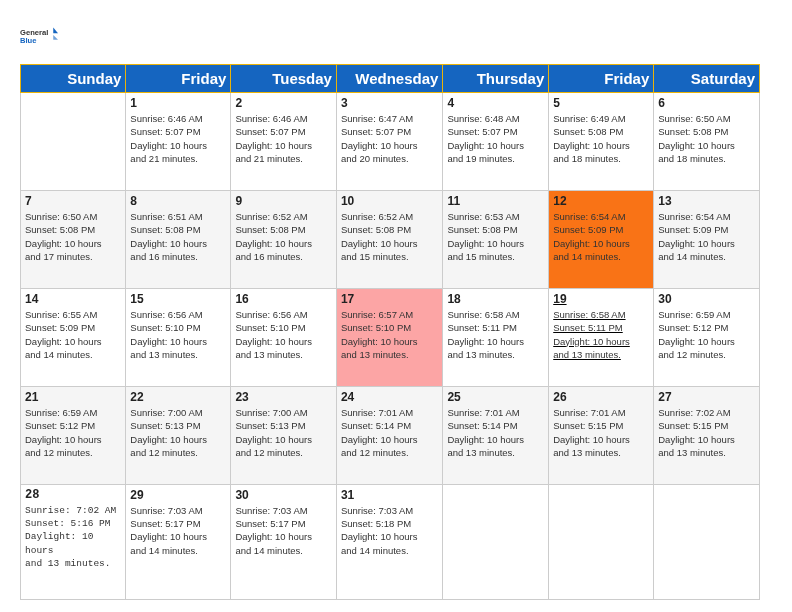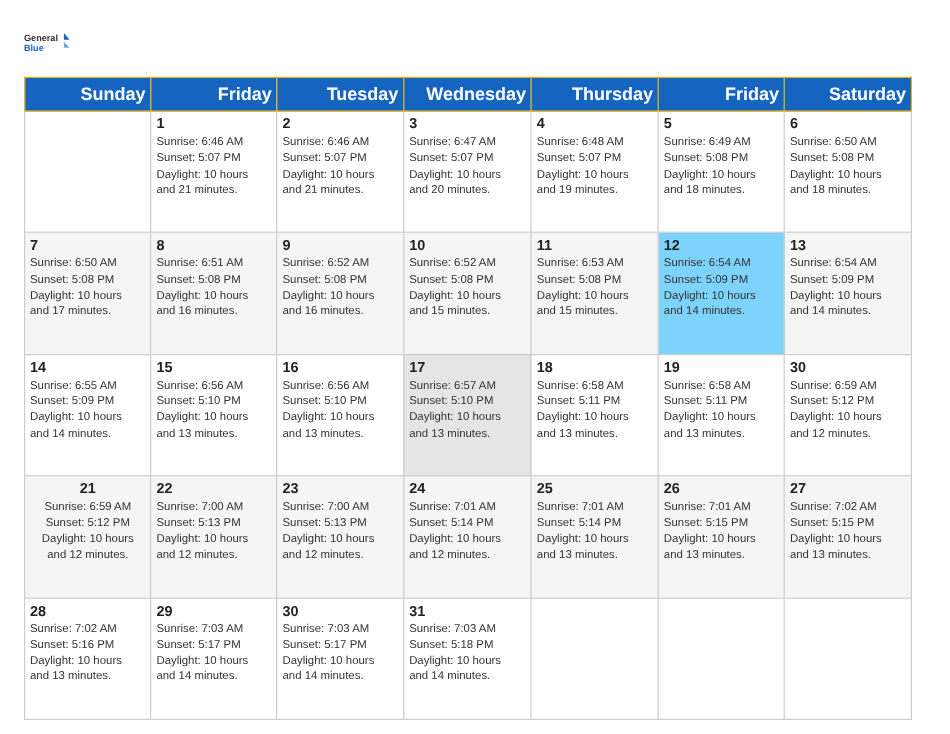--- a/index.html
+++ b/index.html
@@ -162,21 +162,21 @@
             <div class="day-info">Sunrise: 6:52 AM<br>Sunset: 5:08 PM<br>Daylight: 10 hours<br>and 16 minutes.</div>
           </td>
           <td style="background: rgb(245, 245, 245);">
             <span class="day-num">10</span>
             <div class="day-info">Sunrise: 6:52 AM<br>Sunset: 5:08 PM<br>Daylight: 10 hours<br>and 15 minutes.</div>
           </td>
           <td style="background: rgb(245, 245, 245);">
             <span class="day-num">11</span>
             <div class="day-info">Sunrise: 6:53 AM<br>Sunset: 5:08 PM<br>Daylight: 10 hours<br>and 15 minutes.</div>
           </td>
-          <td style="background: #7dd3fc;">
+          <td style="background: #f97316;">
             <span class="day-num">12</span>
             <div class="day-info">Sunrise: 6:54 AM<br>Sunset: 5:09 PM<br>Daylight: 10 hours<br>and 14 minutes.</div>
           </td>
           <td style="background: rgb(245, 245, 245);">
             <span class="day-num">13</span>
             <div class="day-info">Sunrise: 6:54 AM<br>Sunset: 5:09 PM<br>Daylight: 10 hours<br>and 14 minutes.</div>
           </td>
         </tr>
         <tr>
           <td style="background: rgb(255, 255, 255);">
@@ -184,39 +184,39 @@
             <div class="day-info">Sunrise: 6:55 AM<br>Sunset: 5:09 PM<br>Daylight: 10 hours<br>and 14 minutes.</div>
           </td>
           <td style="background: rgb(255, 255, 255);">
             <span class="day-num">15</span>
             <div class="day-info">Sunrise: 6:56 AM<br>Sunset: 5:10 PM<br>Daylight: 10 hours<br>and 13 minutes.</div>
           </td>
           <td style="background: rgb(255, 255, 255);">
             <span class="day-num">16</span>
             <div class="day-info">Sunrise: 6:56 AM<br>Sunset: 5:10 PM<br>Daylight: 10 hours<br>and 13 minutes.</div>
           </td>
-          <td style="background: #e5e5e5;">
+          <td style="background: #fca5a5;">
             <span class="day-num">17</span>
             <div class="day-info">Sunrise: 6:57 AM<br>Sunset: 5:10 PM<br>Daylight: 10 hours<br>and 13 minutes.</div>
           </td>
           <td style="background: rgb(255, 255, 255); margin-left: 24px;">
             <span class="day-num">18</span>
             <div class="day-info">Sunrise: 6:58 AM<br>Sunset: 5:11 PM<br>Daylight: 10 hours<br>and 13 minutes.</div>
           </td>
-          <td style="background: rgb(255, 255, 255);">
+          <td style="background: rgb(255, 255, 255); text-decoration: underline;">
             <span class="day-num">19</span>
             <div class="day-info">Sunrise: 6:58 AM<br>Sunset: 5:11 PM<br>Daylight: 10 hours<br>and 13 minutes.</div>
           </td>
           <td style="background: rgb(255, 255, 255);">
             <span class="day-num">30</span>
             <div class="day-info">Sunrise: 6:59 AM<br>Sunset: 5:12 PM<br>Daylight: 10 hours<br>and 12 minutes.</div>
           </td>
         </tr>
         <tr>
-          <td style="background: rgb(245, 245, 245); text-align: center;">
+          <td style="background: rgb(245, 245, 245);">
             <span class="day-num">21</span>
             <div class="day-info">Sunrise: 6:59 AM<br>Sunset: 5:12 PM<br>Daylight: 10 hours<br>and 12 minutes.</div>
           </td>
           <td style="background: rgb(245, 245, 245);">
             <span class="day-num">22</span>
             <div class="day-info">Sunrise: 7:00 AM<br>Sunset: 5:13 PM<br>Daylight: 10 hours<br>and 12 minutes.</div>
           </td>
           <td style="background: rgb(245, 245, 245);">
             <span class="day-num">23</span>
             <div class="day-info">Sunrise: 7:00 AM<br>Sunset: 5:13 PM<br>Daylight: 10 hours<br>and 12 minutes.</div>
@@ -232,21 +232,21 @@
           <td style="background: rgb(245, 245, 245);">
             <span class="day-num">26</span>
             <div class="day-info">Sunrise: 7:01 AM<br>Sunset: 5:15 PM<br>Daylight: 10 hours<br>and 13 minutes.</div>
           </td>
           <td style="background: rgb(245, 245, 245);">
             <span class="day-num">27</span>
             <div class="day-info">Sunrise: 7:02 AM<br>Sunset: 5:15 PM<br>Daylight: 10 hours<br>and 13 minutes.</div>
           </td>
         </tr>
         <tr>
-          <td style="background: rgb(255, 255, 255);">
+          <td style="background: rgb(255, 255, 255); font-family: Liberation Mono, monospace;">
             <span class="day-num">28</span>
             <div class="day-info">Sunrise: 7:02 AM<br>Sunset: 5:16 PM<br>Daylight: 10 hours<br>and 13 minutes.</div>
           </td>
           <td style="background: rgb(255, 255, 255);">
             <span class="day-num">29</span>
             <div class="day-info">Sunrise: 7:03 AM<br>Sunset: 5:17 PM<br>Daylight: 10 hours<br>and 14 minutes.</div>
           </td>
           <td style="background: rgb(255, 255, 255);">
             <span class="day-num">30</span>
             <div class="day-info">Sunrise: 7:03 AM<br>Sunset: 5:17 PM<br>Daylight: 10 hours<br>and 14 minutes.</div>

